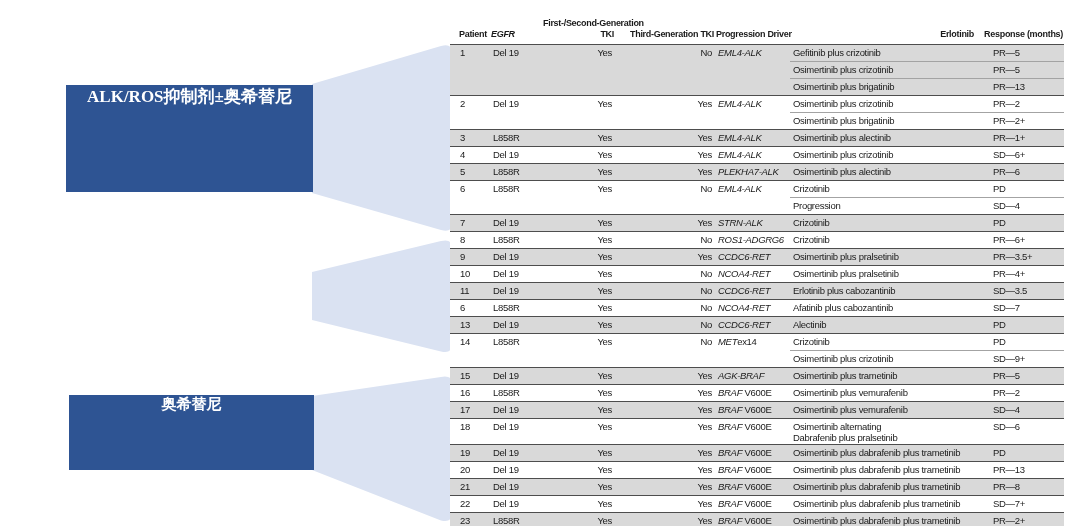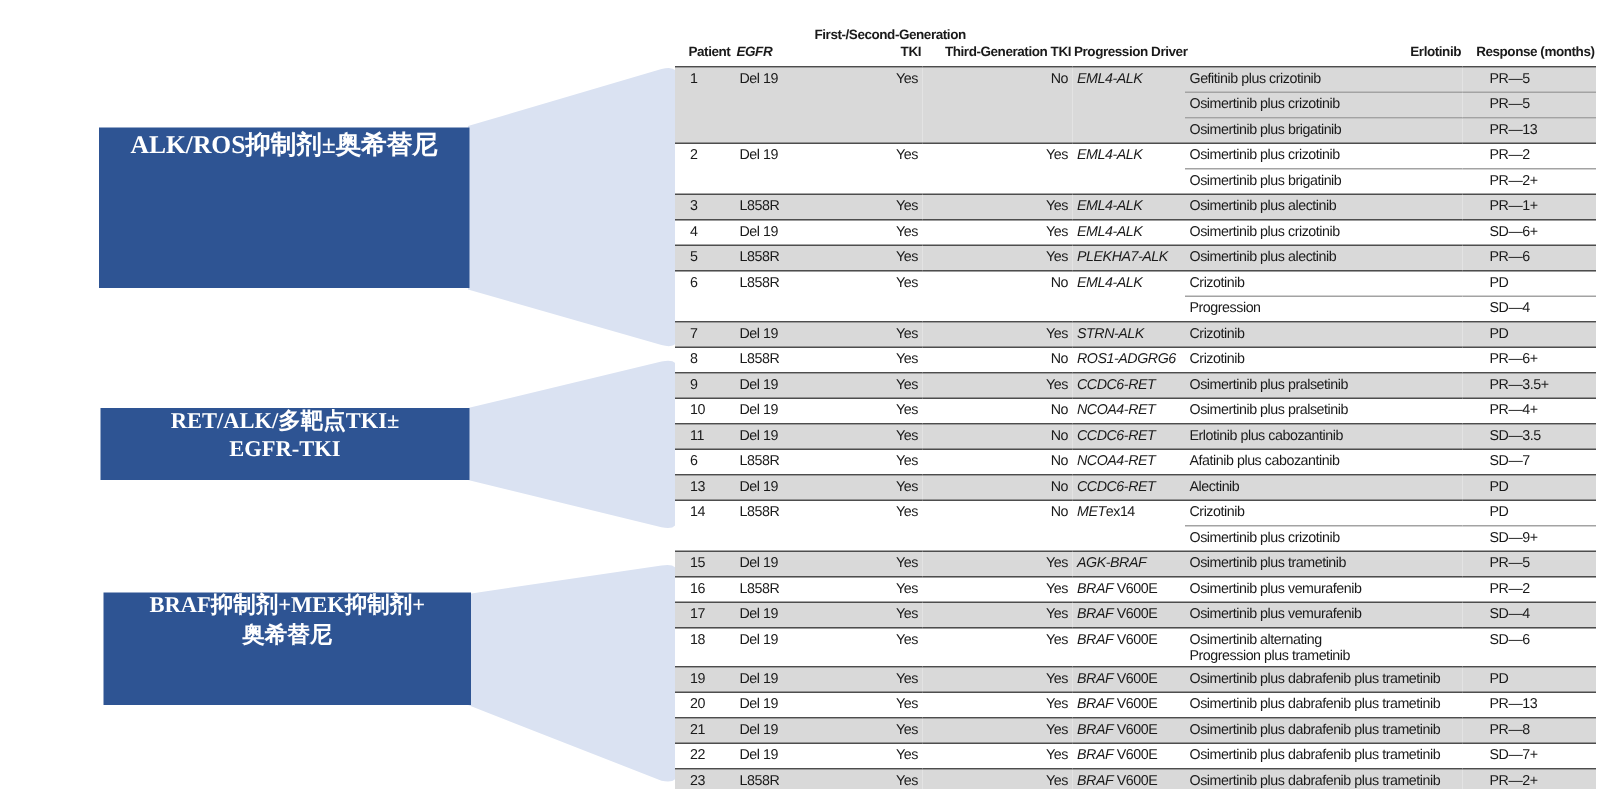--- a/index.html
+++ b/index.html
@@ -49,27 +49,22 @@
   <svg class="funnels" width="1080" height="526" viewBox="0 0 1080 526">
     <path d="M312,84 L441,46 Q452,43 452,52 L452,224 Q452,233 441,230 L312,193 Z"></path>
     <path d="M312,272 L441,241 Q452,238.5 452,247 L452,345 Q452,354 441,351.5 L312,320 Z"></path>
     <path d="M312,396 L441,377 Q452,375 452,383 L452,514 Q452,523 441,520.5 L312,470 Z"></path>
   </svg>
 
   <div class="callout co1">
     <div>ALK/ROS抑制剂±奥希替尼</div>
   </div>
 
-  <div class="callout co2">
-    <div>RET/ALK/多靶点TKI±</div>
-    <div>EGFR-TKI</div>
-  </div>
 
   <div class="callout co3">
-    <div>BRAF抑制剂+MEK抑制剂+</div>
     <div>奥希替尼</div>
   </div>
 
   <div class="table-wrap">
     <table>
       <colgroup>
         <col class="c0">
           <col class="c1">
           <col class="c2">
           <col class="c3">
@@ -322,21 +317,21 @@
             <td class="al resp-cell shade">SD—4</td>
           </tr>
           <tr class="pstart">
             <td class="al patient-cell">18</td>
             <td class="al">Del 19</td>
             <td class="ac">Yes</td>
             <td class="ac">Yes</td>
             <td class="al driver-cell"><em>BRAF</em><span class="plain"> V600E</span></td>
             <td class="al treatment-cell">
               <div>Osimertinib alternating</div>
-              <div>Progression plus trametinib</div>
+              <div>Dabrafenib plus pralsetinib</div>
             </td>
             <td class="al resp-cell">SD—6</td>
           </tr>
           <tr class="pstart">
             <td class="al patient-cell shade">19</td>
             <td class="al shade">Del 19</td>
             <td class="ac shade">Yes</td>
             <td class="ac shade">Yes</td>
             <td class="al driver-cell shade"><em>BRAF</em><span class="plain"> V600E</span></td>
             <td class="al treatment-cell shade">

